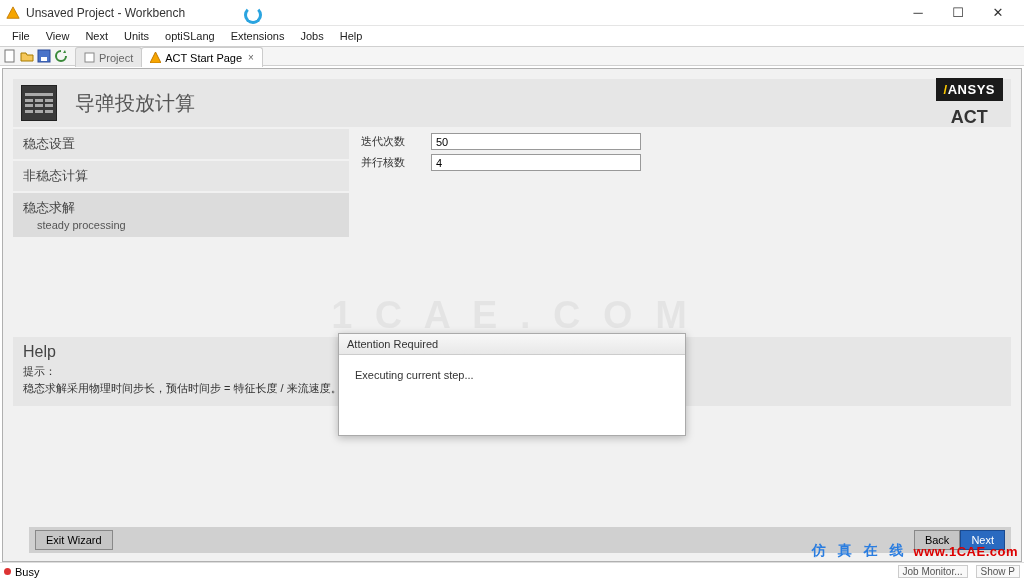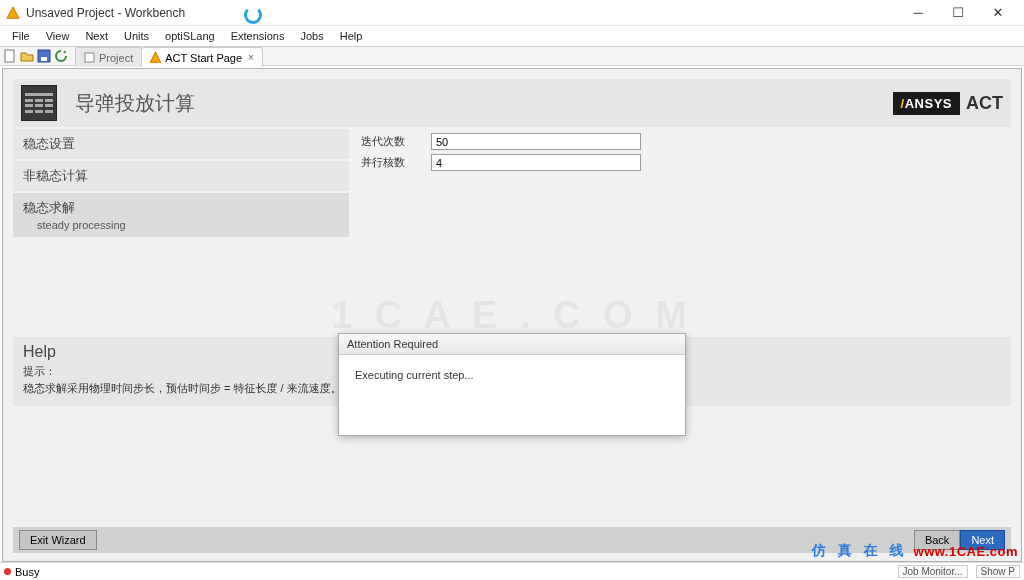--- a/index.html
+++ b/index.html
@@ -18,37 +18,37 @@
 .tab { height: 20px; padding: 0 8px; display: flex; align-items: center; gap: 4px; font-size: 11px; border: 1px solid #ccc; background: #f0f0f0; border-bottom: none; border-radius: 3px 3px 0 0; margin-right: -1px; }
 .tab.inactive { background: #e8e8e8; color: #666; }
 .tab.active { background: #fff; }
 .tab .tab-x { font-size: 10px; color: #666; margin-left: 2px; }
 .workspace { position: absolute; top: 68px; left: 0; right: 0; bottom: 18px; background: #f1f1f1; border: 1px solid #b0b0b0; margin: 0 2px; }
 .page-header { margin: 10px 10px 0 10px; height: 48px; background: #e6e6e6; display: flex; align-items: center; padding: 0 8px; gap: 8px; }
 .header-icon { width: 36px; height: 36px; background: #3a3a3a; border: 1px solid #222; margin-right: 10px; display: flex; flex-direction: column; justify-content: space-evenly; padding: 4px 3px; }
 .header-icon div { height: 3px; display:flex; gap:2px;}
 .header-icon div span{ flex:1; background:#aaa;}
 .page-title { font-size: 20px; color: #555; font-weight: 400; flex: 1; }
-.brand { display: flex; align-items: center; gap: 6px; }
+.brand { display: flex; align-items: center; gap: 6px; flex-direction: column; }
 .brand-ansys { background: #1a1a1a; color: #fff; font-weight: bold; font-size: 13px; padding: 4px 8px; letter-spacing: 0.5px; }
 .brand-ansys .sl{ color:#ffcc00;}
 .brand-act { font-size: 18px; font-weight: bold; color: #333; }
 .content-row { display: flex; margin: 2px 10px 0 10px; gap: 2px; }
 .sidebar { width: 336px; }
 .side-item { background: #e6e6e6; margin-bottom: 2px; padding: 6px 10px; font-size: 13px; color: #444; }
 .side-item.active { background: #dcdcdc; }
 .side-item .sub { font-size: 11px; color: #555; padding: 2px 0 0 14px; display: block; }
 .form-area { flex: 1; background: transparent; padding: 4px 10px; }
 .form-row { display: flex; align-items: center; margin-bottom: 4px; }
 .form-row label { width: 70px; font-size: 11px; color: #333; }
 .form-row input { width: 210px; height: 17px; border: 1px solid #999; font-size: 11px; padding: 0 4px; background: #fff; }
 .help-box { position: absolute; left: 10px; right: 10px; top: 268px; background: #e6e6e6; padding: 6px 10px 10px 10px; }
 .help-title { font-size: 16px; color: #444; margin-bottom: 2px; }
 .help-body div { font-size: 11px; color: #333; line-height: 1.5; }
-.footer-bar { position: absolute; left: 10px; right: 10px; bottom: 8px; height: 26px; background: #d0d0d0; display: flex; align-items: center; padding: 0 6px; }
+.footer-bar { position: absolute; left: 26px; right: 10px; bottom: 8px; height: 26px; background: #d0d0d0; display: flex; align-items: center; padding: 0 6px; }
 .btn { height: 20px; padding: 0 10px; font-size: 11px; border: 1px solid #888; background: #c5c5c5; display: flex; align-items: center; cursor: pointer; }
 .btn.primary { background: #2a6ac0; color: #fff; border-color: #1a4a90; }
 .footer-spacer { flex: 1; }
 .statusbar { position: absolute; left: 0; right: 0; bottom: 0; height: 18px; background: #fff; border-top: 1px solid #ddd; display: flex; align-items: center; padding: 0 4px; font-size: 11px; }
 .status-dot { width: 7px; height: 7px; background: #d33; border-radius: 50%; margin-right: 4px; }
 .status-right { margin-left: auto; display: flex; gap: 8px; align-items: center; }
 .status-right span{ border:1px solid #ccc; padding:0 4px; font-size:10px; background:#f9f9f9; color:#555;}
 .modal { position: absolute; top: 264px; left: 50%; transform: translateX(-50%); width: 348px; background: #fff; border: 1px solid #aaa; box-shadow: 0 2px 8px rgba(0,0,0,0.25); }
 .modal-title { background: linear-gradient(#f8f8f8,#e8e8e8); border-bottom: 1px solid #ccc; padding: 4px 8px; font-size: 11px; color: #333; }
 .modal-body { padding: 14px 16px 44px 16px; font-size: 11px; color: #333; min-height: 80px; }

